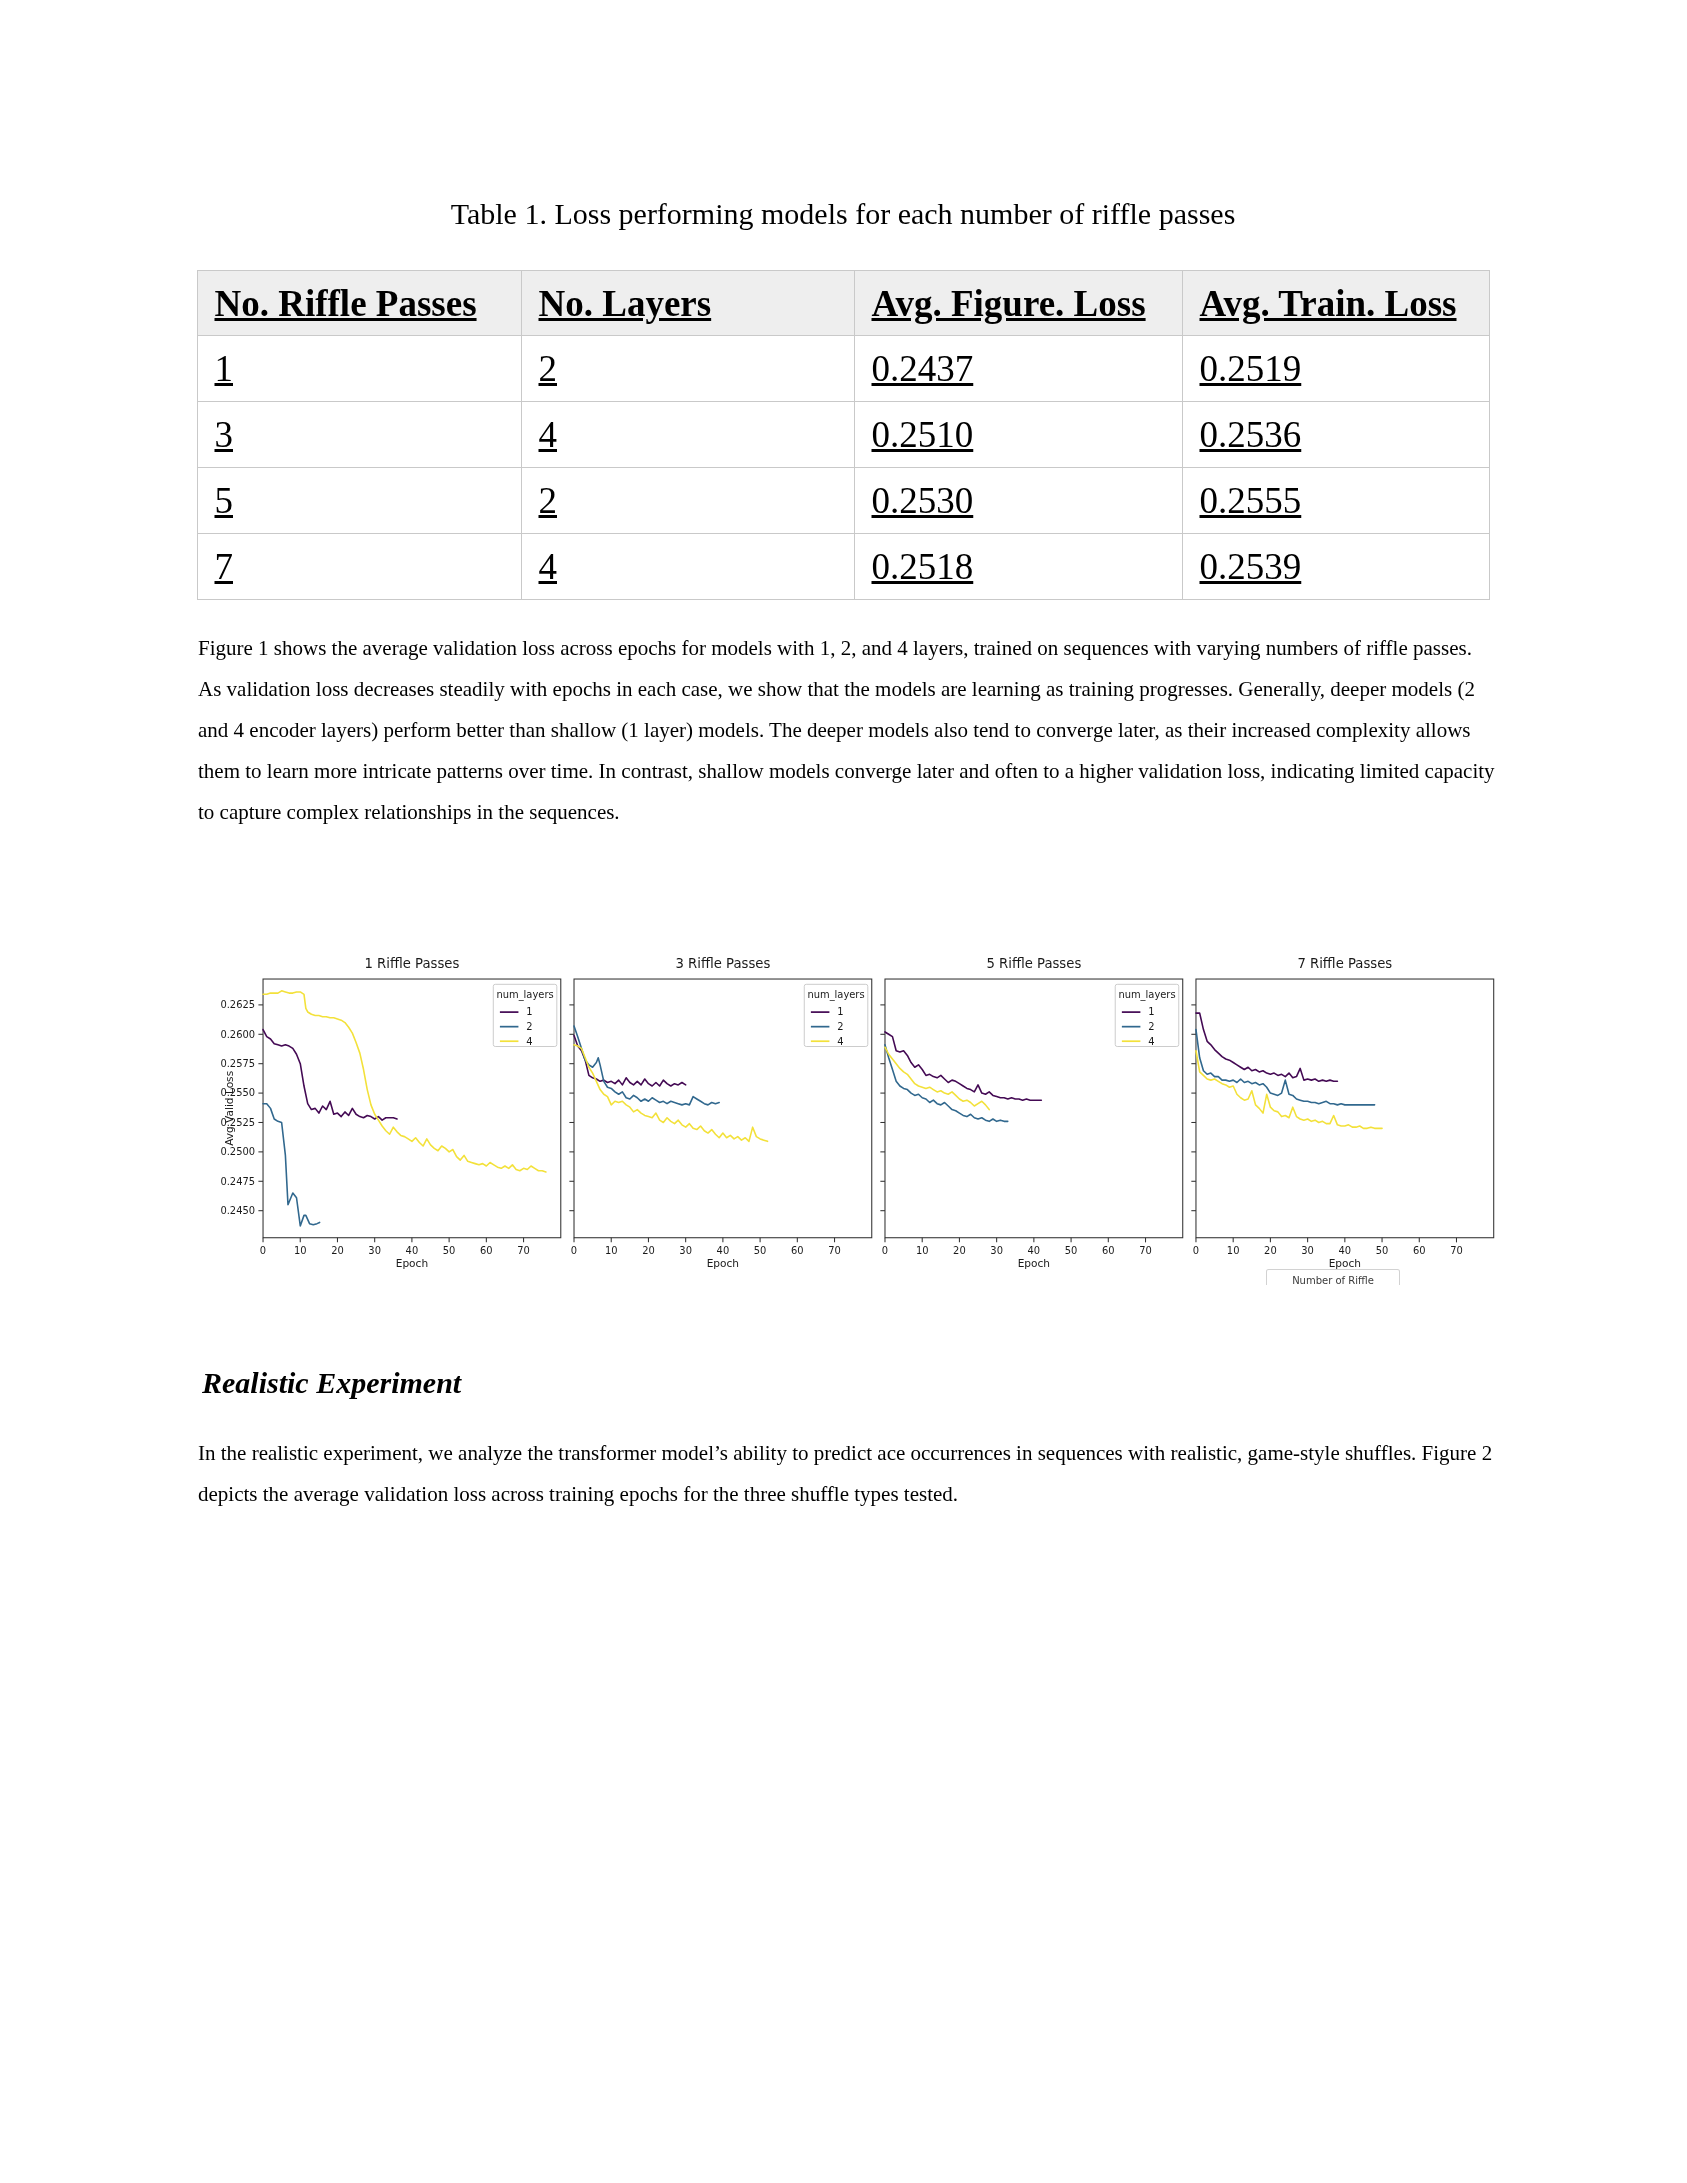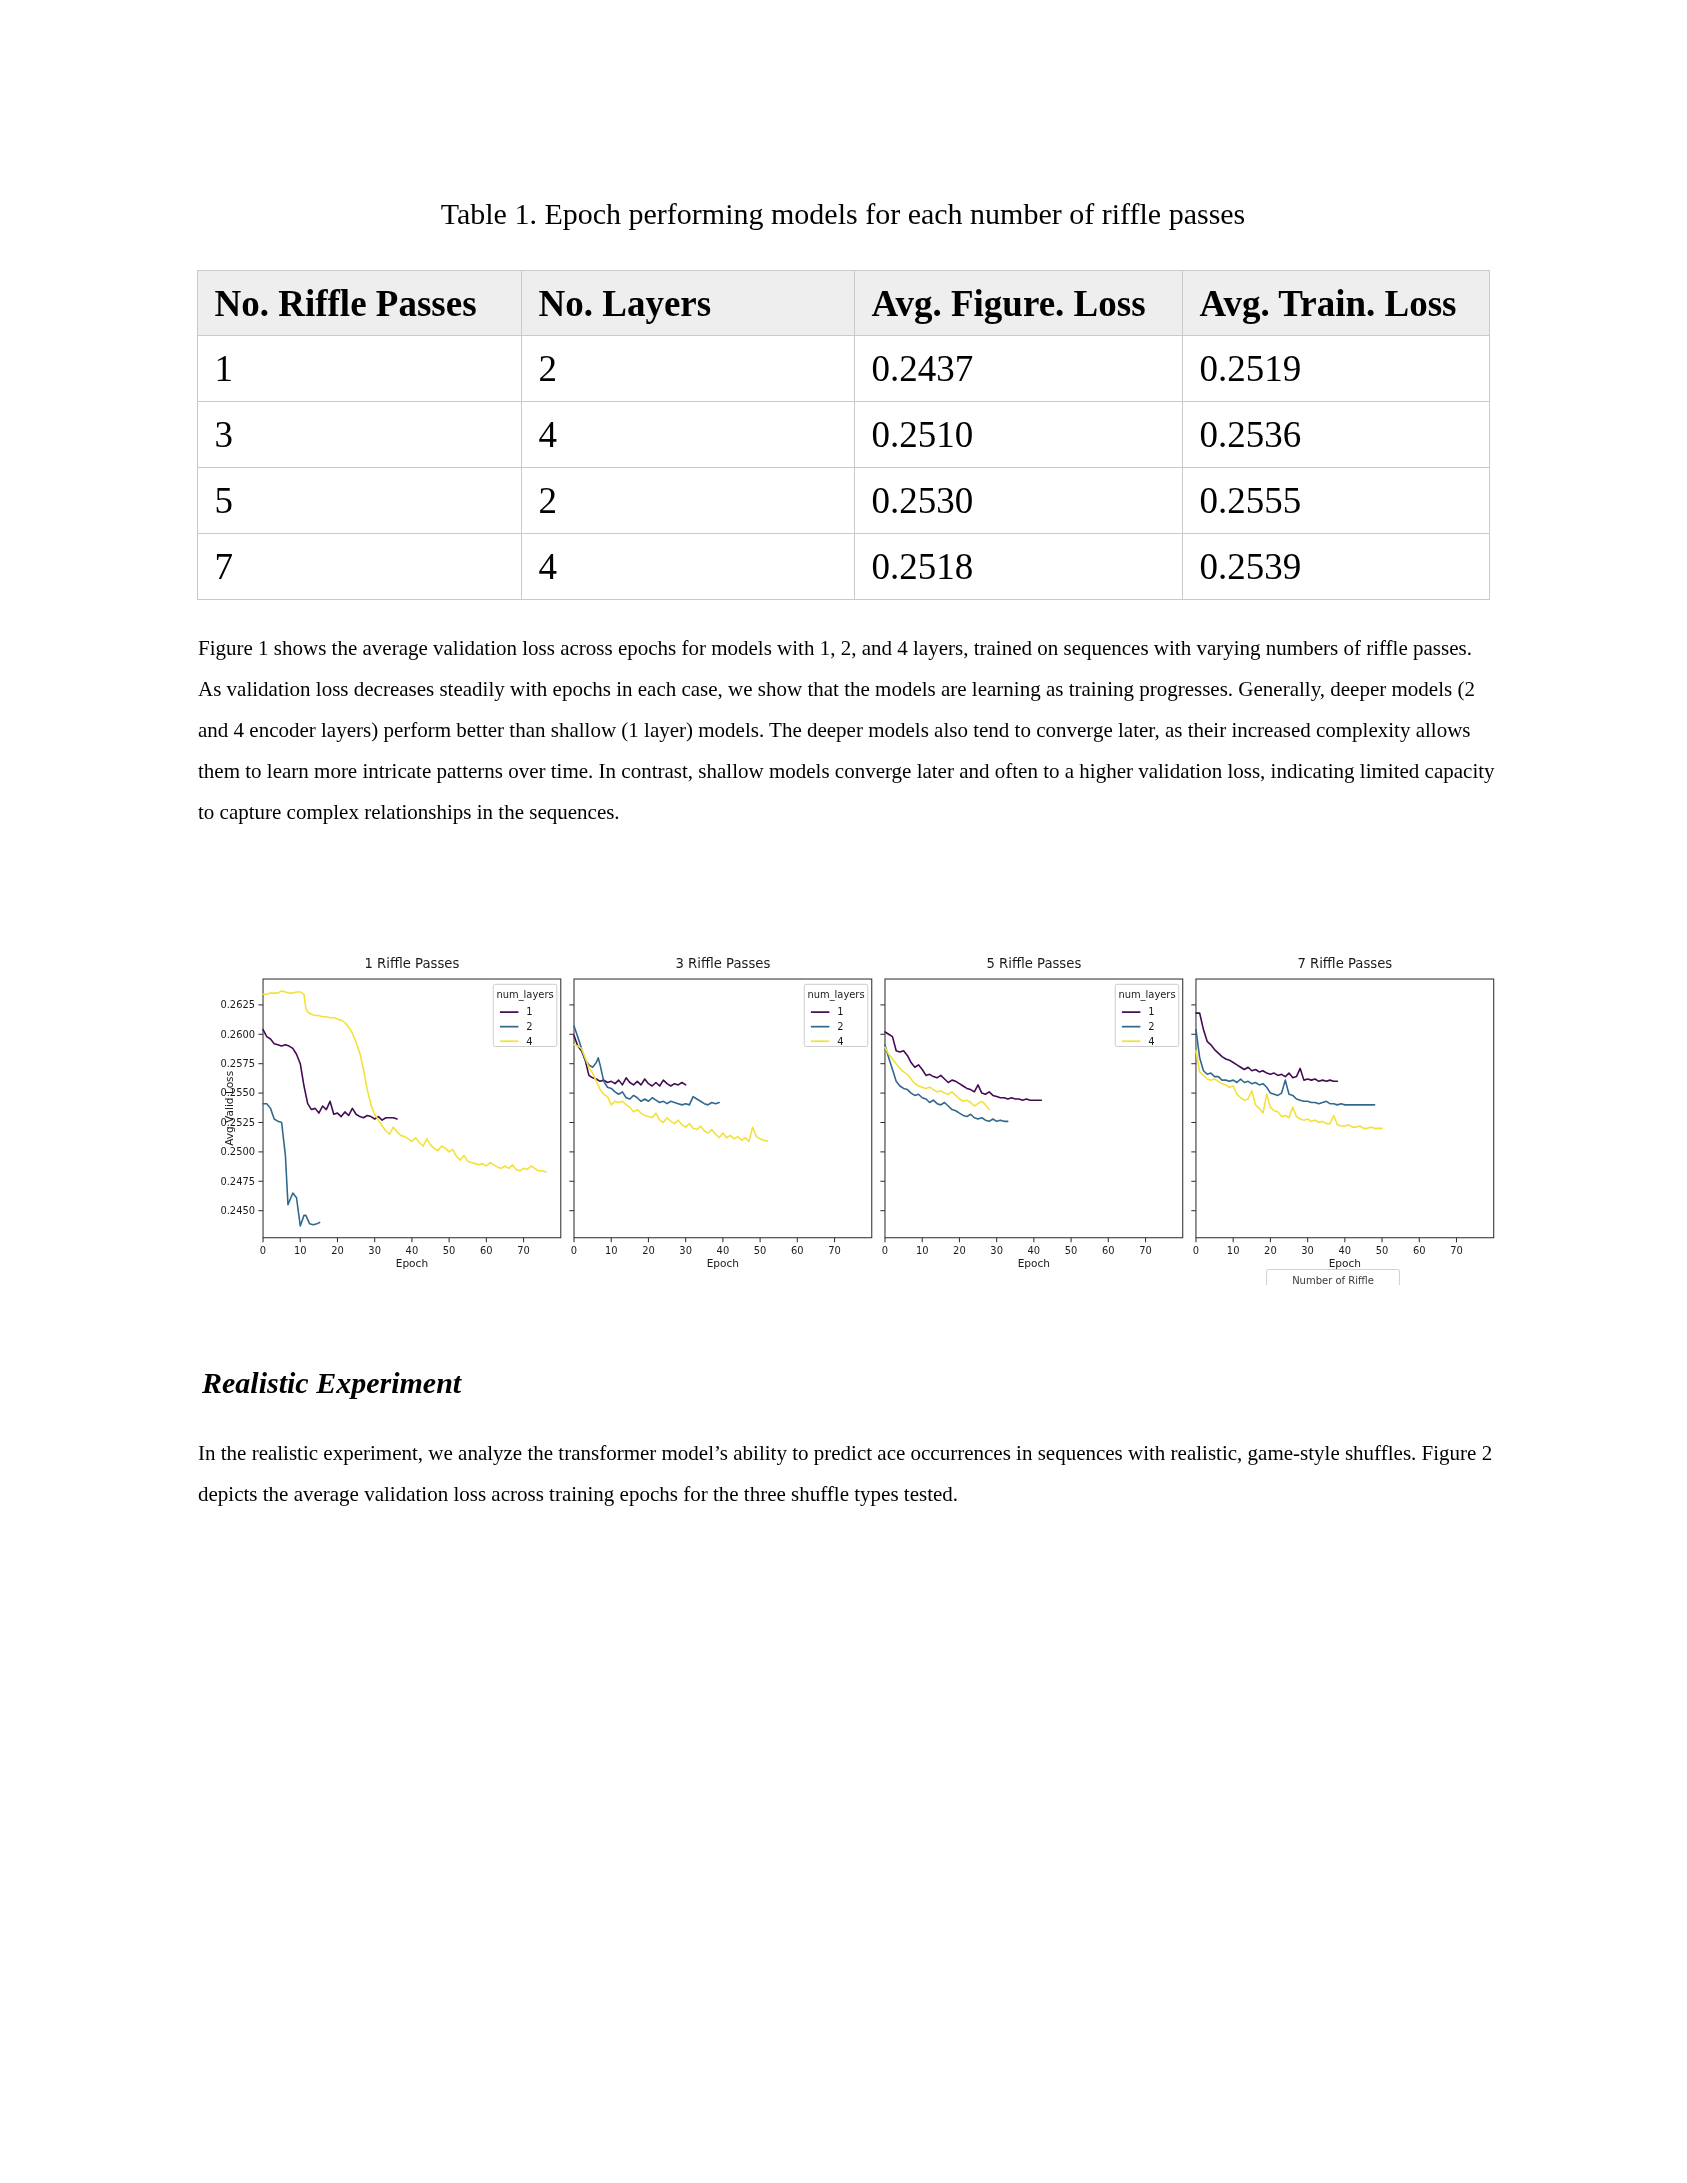--- a/index.html
+++ b/index.html
@@ -4,21 +4,21 @@
 <style>
   html,body{margin:0;padding:0;background:#ffffff;}
   .page{position:relative;width:1687px;height:2183px;background:#ffffff;overflow:hidden;
         font-family:"Liberation Serif",serif;color:#000000;}
   .doc-title{position:absolute;top:193px;left:198px;width:1290px;text-align:center;
              font-size:30px;line-height:41px;}
   .doc-title b{font-weight:normal;text-align:right;}
   table.results{position:absolute;top:270px;left:197px;width:1293px;border-collapse:collapse;
                 font-size:37px;table-layout:fixed;}
   table.results th, table.results td{border:1.3px solid #c9c9c9;text-align:left;
-                vertical-align:middle;padding:0 6.6px 0 16.5px;font-family:"Liberation Serif",serif;}
+                vertical-align:middle;padding:0 6.6px 0 16.5px;font-family:"Liberation Serif",serif;text-decoration:underline;}
   table.results th{background:#eeeeee;font-weight:bold;height:64px;}
   table.results td{height:65px;background:#ffffff;}
   .para{position:absolute;left:198px;width:1298px;font-size:21px;line-height:41px;
         text-align:left;margin:0;}
   .p1{top:628px;}
   .p2{top:1433px;}
   .caption{position:absolute;top:1287px;left:198px;width:1290px;text-align:center;
            font-size:30px;line-height:41px;margin:0;}
   .caption b{font-weight:bold;}
   .subheading{position:absolute;top:1358px;left:198px;font-size:30px;line-height:41px;
@@ -29,21 +29,21 @@
                   overflow:hidden;border:1.3px solid #d2d2d2;border-bottom:none;border-radius:2.6px 2.6px 0 0;
                   background:#ffffff;text-align:center;
                   font-family:"DejaVu Sans",sans-serif;font-size:10px;color:#3a3a3a;}
   .cropped-legend span{display:block;padding-top:5.3px;}
 </style>
 </head>
 <body>
 
 <div class="page">
 
-  <div class="doc-title"><b>Table 1.</b><span> Epoch performing models for each number of riffle passes</span></div>
+  <div class="doc-title"><b>Table 1.</b><span> Loss performing models for each number of riffle passes</span></div>
 
   <table class="results">
     <colgroup>
       <col style="width:324px">
         <col style="width:333px">
         <col style="width:328px">
         <col style="width:307px">
     </colgroup>
     <thead>
       <tr>

